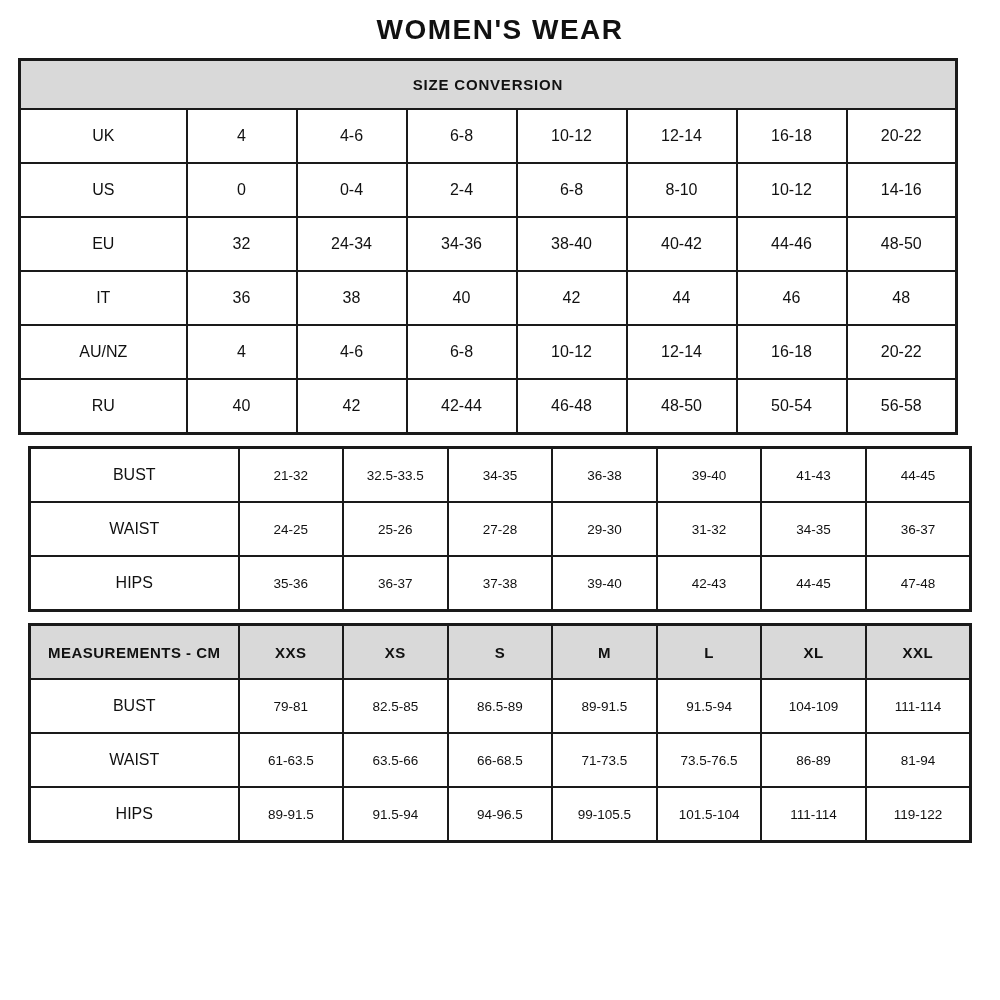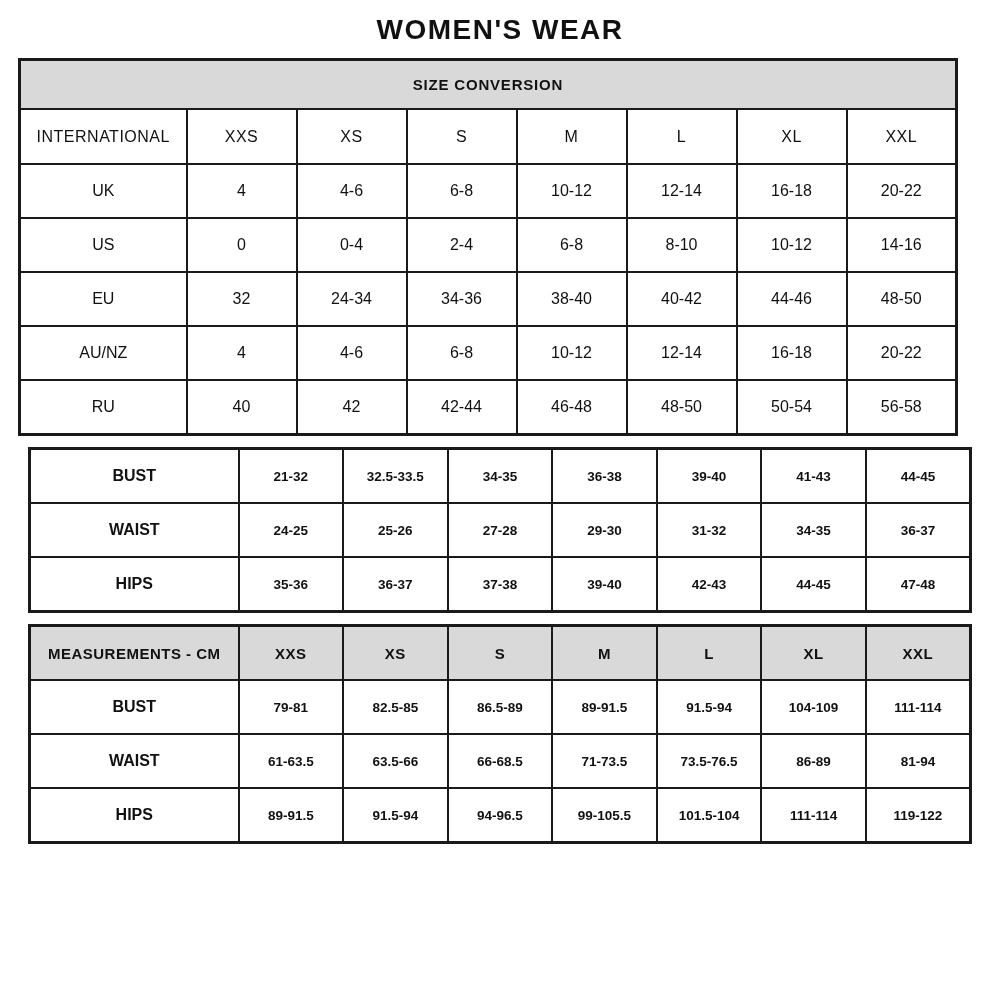--- a/index.html
+++ b/index.html
@@ -32,21 +32,21 @@
   }
   .conv tr.hd td { height: 53px; font-size: 16px; font-weight: 500; letter-spacing: 0.5px; }
   .conv tr.data td { height: 52px; font-size: 16px; font-weight: 400; }
   
   table.meas { width: 944px; }
   .meas col.c0 { width: 209px; }
   .meas tr.hd td {
     background: #d9d9d9; height: 52px; font-size: 15px; font-weight: 700;
     letter-spacing: 0.5px;
   }
-  .meas tr.data td { height: 52px; font-size: 13.5px; font-weight: 700; }
+  .meas tr.data td { height: 52px; font-size: 13.5px; font-weight: 400; }
   .meas tr.data td.lbl { font-size: 16px; }
 </style>
 </head>
 <body>
 
 <div class="page">
 
   <div class="title">WOMEN'S WEAR</div>
 
   <table class="tbl conv">
@@ -56,30 +56,20 @@
         <col>
         <col>
         <col>
         <col>
         <col>
         <col>
       </colgroup>
     <tbody>
         <tr>
       <td colspan="8" class="caption">SIZE CONVERSION</td>
-    </tr>
-    <tr class="hd">
-      <td>INTERNATIONAL</td>
-      <td>XXS</td>
-      <td>XS</td>
-      <td>S</td>
-      <td>M</td>
-      <td>L</td>
-      <td>XL</td>
-      <td>XXL</td>
     </tr>
     <tr class="data">
       <td>UK</td>
       <td>4</td>
       <td>4-6</td>
       <td>6-8</td>
       <td>10-12</td>
       <td>12-14</td>
       <td>16-18</td>
       <td>20-22</td>
@@ -96,20 +86,30 @@
     </tr>
     <tr class="data">
       <td>EU</td>
       <td>32</td>
       <td>24-34</td>
       <td>34-36</td>
       <td>38-40</td>
       <td>40-42</td>
       <td>44-46</td>
       <td>48-50</td>
+    </tr>
+    <tr class="data">
+      <td>IT</td>
+      <td>36</td>
+      <td>38</td>
+      <td>40</td>
+      <td>42</td>
+      <td>44</td>
+      <td>46</td>
+      <td>48</td>
     </tr>
     <tr class="data">
       <td>AU/NZ</td>
       <td>4</td>
       <td>4-6</td>
       <td>6-8</td>
       <td>10-12</td>
       <td>12-14</td>
       <td>16-18</td>
       <td>20-22</td>

